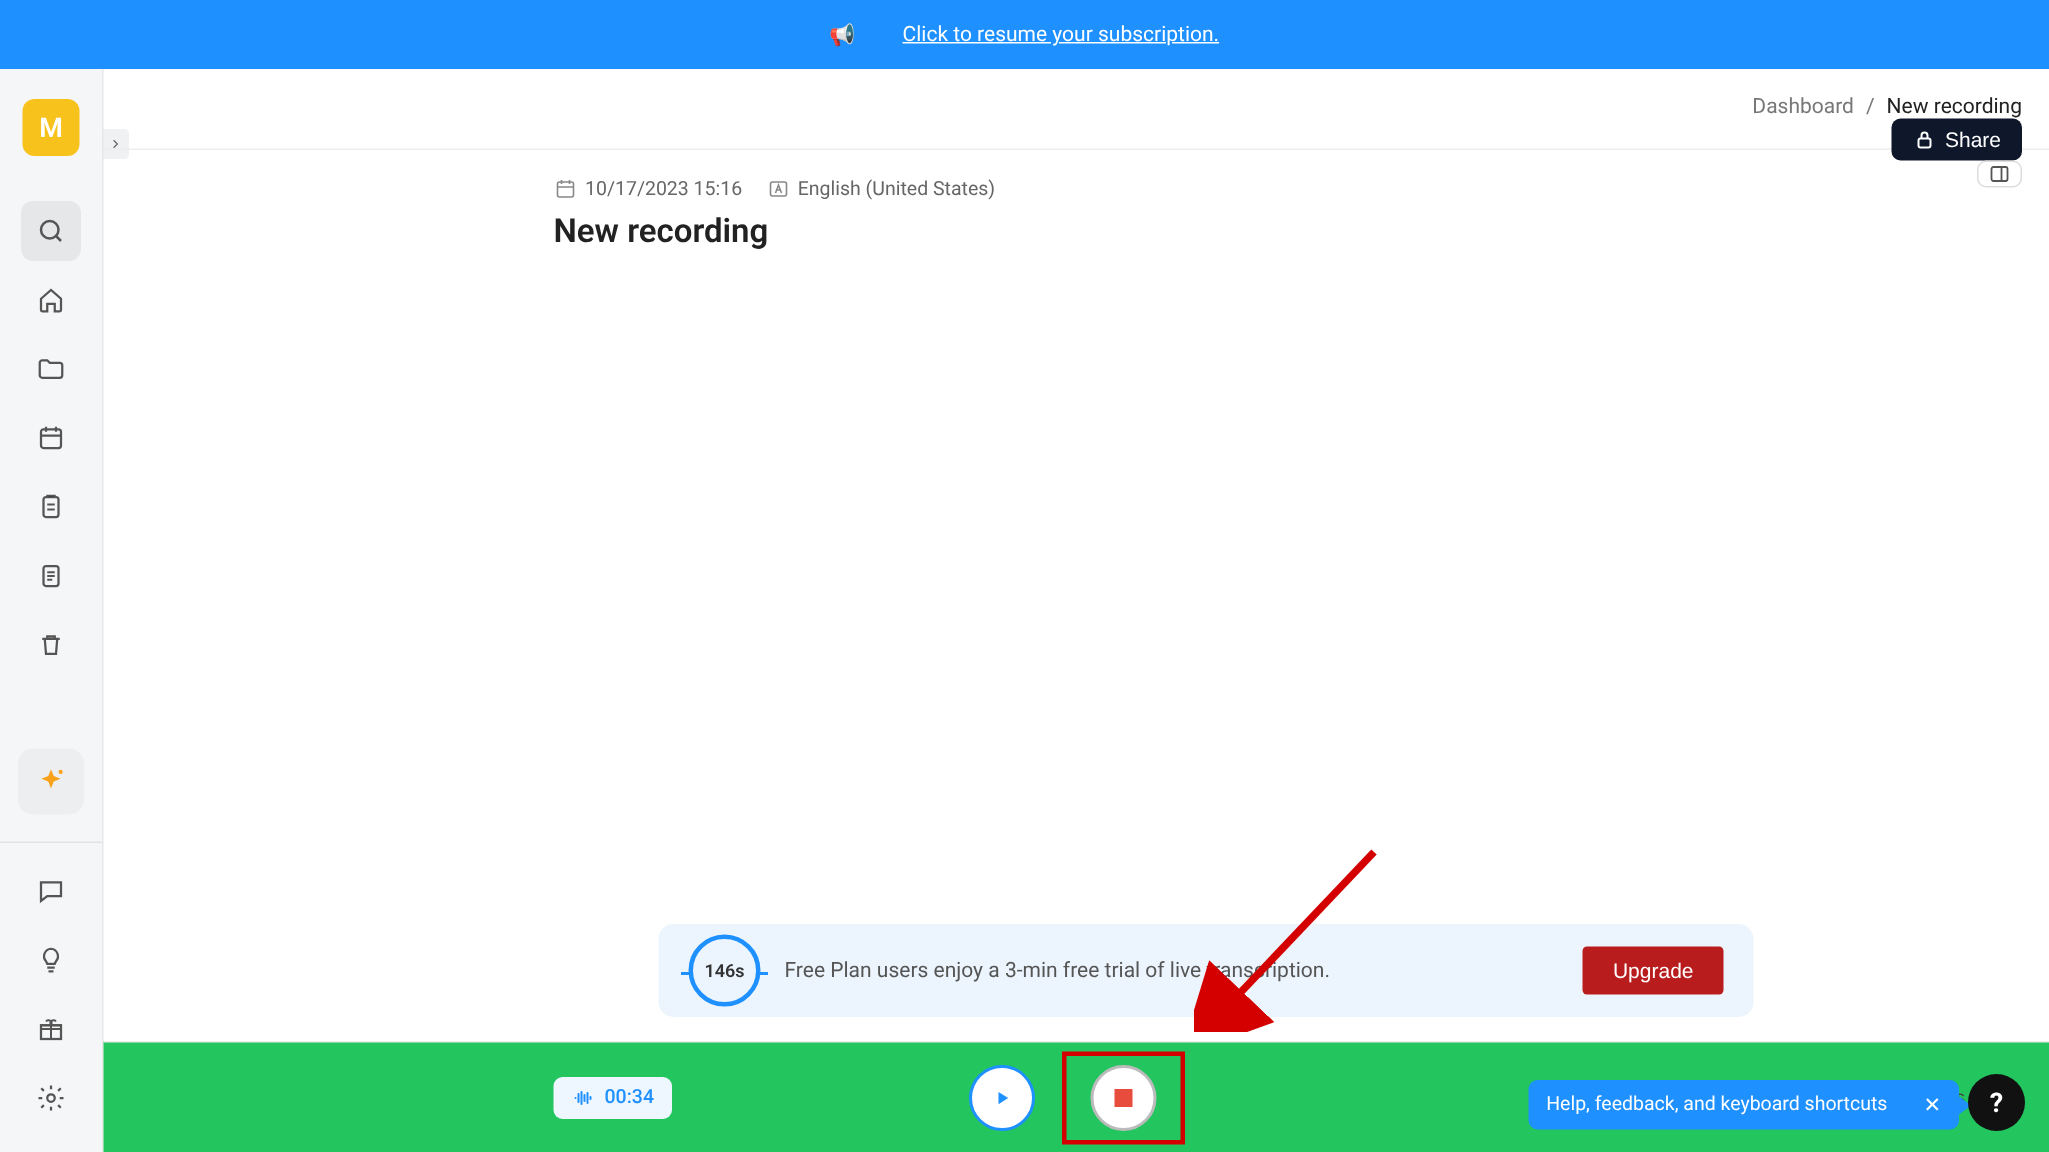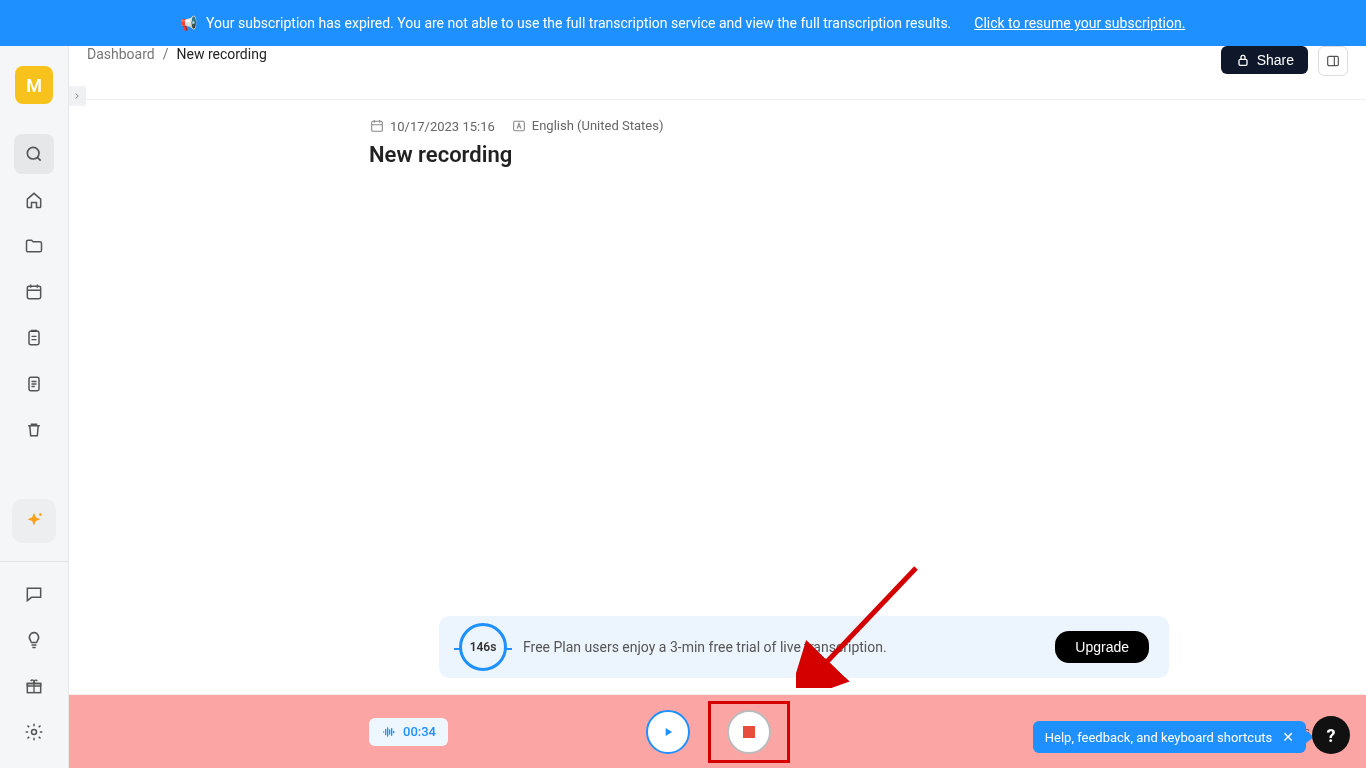--- a/index.html
+++ b/index.html
@@ -13,59 +13,58 @@
   .expand-btn { position: absolute; top: 40px; left: 68px; width: 18px; height: 20px; background: #f0f1f2; border: none; display: flex; align-items: center; justify-content: center; cursor: pointer; border-radius: 0 3px 3px 0;}
   .side-icon { width: 40px; height: 40px; display: flex; align-items: center; justify-content: center; border-radius: 8px; margin-bottom: 6px; cursor: pointer; color: #555; }
   .side-icon.search-bg { background: #e6e7e9; }
   .side-icon svg { width: 20px; height: 20px; }
   .side-spacer { flex: 1; }
   .spark-btn { width: 44px; height: 44px; border-radius: 10px; background: #eceef0; display: flex; align-items: center; justify-content: center; margin-bottom: 18px; cursor: pointer; }
   .spark-btn svg { width: 22px; height: 22px; }
   .sidebar-divider { width: 100%; height: 1px; background: #e2e3e5; margin-bottom: 12px; }
   .sidebar-bottom { display: flex; flex-direction: column; align-items: center; gap: 0; padding-bottom: 10px; }
   .content { flex: 1; display: flex; flex-direction: column; border-left: 1px solid #e8e8e8; position: relative; }
-  .topbar { height: 54px; display: flex; align-items: flex-start; padding: 0 18px; border-bottom: 1px solid #eee; }
+  .topbar { height: 54px; display: flex; align-items: flex-end; padding: 17px 18px; border-bottom: 1px solid #eee; flex-direction: column; }
   .breadcrumb { font-size: 14px; color: #777; display: flex; align-items: center; gap: 8px; }
   .breadcrumb .current { color: #222; }
   .topbar-spacer { flex: 1; }
   .share-btn { background: #0f172a; color: #fff; border: none; border-radius: 6px; padding: 6px 14px; font-size: 14px; display: flex; align-items: center; gap: 6px; cursor: pointer; }
   .panel-btn { width: 30px; height: 30px; border: 1px solid #ddd; border-radius: 6px; margin-left: 10px; display: flex; align-items: center; justify-content: center; cursor: pointer; background: #fff; }
   .body { flex: 1; padding: 18px 24px 0 300px; position: relative; }
   .meta-row { display: flex; align-items: center; gap: 16px; font-size: 13px; color: #666; margin-bottom: 8px; }
   .title { font-size: 22px; font-weight: 600; color: #222; }
   .trial-banner { position: absolute; left: 370px; width: 730px; top: 570px; height: 62px; background: #ecf5fd; border-radius: 10px; display: flex; align-items: center; padding: 0 20px; }
   .timer-circle { width: 48px; height: 48px; border-radius: 50%; border: 3px solid #1e90ff; display: flex; align-items: center; justify-content: center; font-size: 12px; font-weight: 600; color: #333; margin-right: 16px; position: relative;}
   .timer-circle::before, .timer-circle::after { content:''; position:absolute; width:6px; height:2px; background:#1e90ff; top:22px;}
   .timer-circle::before { left:-8px; }
   .timer-circle::after { right:-8px; }
   .trial-banner .msg { flex: 1; font-size: 14px; color: #555; }
-  .upgrade-btn { background: #000000; color: #fff; border: none; border-radius: 14px; padding: 8px 20px; font-size: 14px; cursor: pointer; }
-  .controls-row { position: absolute; bottom: 0; left: 0; right: 0; height: 74px; border-top: 1px solid #eee; display: flex; align-items: center; padding: 0 40px 0 300px; background: #fca5a5;}
+  .upgrade-btn { background: #b91c1c; color: #fff; border: none; border-radius: 3px; padding: 8px 20px; font-size: 14px; cursor: pointer; }
+  .controls-row { position: absolute; bottom: 0; left: 0; right: 0; height: 74px; border-top: 1px solid #eee; display: flex; align-items: center; padding: 0 40px 0 300px; background: #22c55e;}
   .time-pill { background: #eef6ff; color: #1e90ff; border-radius: 6px; padding: 6px 12px; font-size: 13px; display: flex; align-items: center; gap: 6px; font-weight: 500;}
   .ctrl-group { position: absolute; left: 50%; transform: translateX(-50%); display: flex; align-items: center; gap: 18px; }
   .play-btn { width: 44px; height: 44px; border-radius: 50%; border: 2px solid #1e90ff; background: #fff; display: flex; align-items: center; justify-content: center; cursor: pointer; }
   .play-btn svg { width: 14px; height: 14px; }
   .stop-wrap { border: 3px solid #d40000; padding: 6px 16px; }
   .stop-btn { width: 44px; height: 44px; border-radius: 50%; border: 2px solid #bbb; background: #fff; display: flex; align-items: center; justify-content: center; cursor: pointer; }
   .stop-btn .sq { width: 12px; height: 12px; background: #e74c3c; }
   .right-ctrls { position: absolute; right: 56px; display: flex; align-items: center; gap: 18px; font-size: 13px; color: #444; }
   .right-ctrls button { background: none; border: none; display: flex; align-items: center; gap: 5px; cursor: pointer; font-size: 13px; color: #444; }
   .arrow { position: absolute; right: 440px; bottom: 80px; pointer-events: none; }
-  .help-bubble { position: absolute; right: 60px; bottom: 15px; background: #1e90ff; color: #fff; font-size: 13px; padding: 8px 12px; border-radius: 6px; display: flex; align-items: center; gap: 10px; }
+  .help-bubble { position: absolute; right: 60px; bottom: 15px; background: #1e90ff; color: #fff; font-size: 13px; padding: 8px 12px; border-radius: 6px; display: flex; align-items: center; gap: 24px; }
   .help-bubble::after { content:''; position:absolute; right:-8px; top:50%; transform:translateY(-50%); width:0; height:0; border-left:8px solid #1e90ff; border-top:6px solid transparent; border-bottom:6px solid transparent;}
   .help-bubble .x { cursor: pointer; font-size: 14px; }
   .help-fab { position: absolute; right: 16px; bottom: 14px; width: 38px; height: 38px; border-radius: 50%; background: #111; color: #fff; display: flex; align-items: center; justify-content: center; font-size: 18px; font-weight: 700; cursor: pointer; }
   .ic { width:16px; height:16px; flex-shrink:0;}
 </style>
 </head>
 <body>
 
 <div class="banner">
   <span class="megaphone">📢</span>
-  <span>Your subscription has expired. You are not able to use the full transcription service and view the full transcription results.</span>
   <a href="#">Click to resume your subscription.</a>
 </div>
 
 <div class="app">
   <div class="sidebar">
     <div class="avatar">M</div>
     <button class="expand-btn">
       <svg viewBox="0 0 24 24" width="10" height="10">
           <path d="M9 6l6 6-6 6" fill="none" stroke="#666" stroke-width="2"></path>
         </svg>
@@ -172,21 +171,21 @@
 
     <div class="body">
       <div class="meta-row">
         <span style="display:flex;align-items:center;gap:5px">
           <svg class="ic" viewBox="0 0 24 24">
               <rect x="4" y="5" width="16" height="15" rx="2" fill="none" stroke="#888" stroke-width="1.6"></rect>
               <path d="M4 10h16M8 3v4M16 3v4" stroke="#888" stroke-width="1.6"></path>
             </svg>
           <span>10/17/2023 15:16</span>
         </span>
-        <span style="display:flex;gap:5px">
+        <span style="display:flex;align-items:center;gap:5px">
           <svg class="ic" viewBox="0 0 24 24">
               <rect x="4" y="5" width="16" height="14" rx="2" fill="none" stroke="#888" stroke-width="1.6"></rect>
               <path d="M9 16l3-8 3 8M10 13h4" stroke="#888" stroke-width="1.6" fill="none"></path>
             </svg>
           <span>English (United States)</span>
         </span>
       </div>
       <div class="title">New recording</div>
     </div>
 

